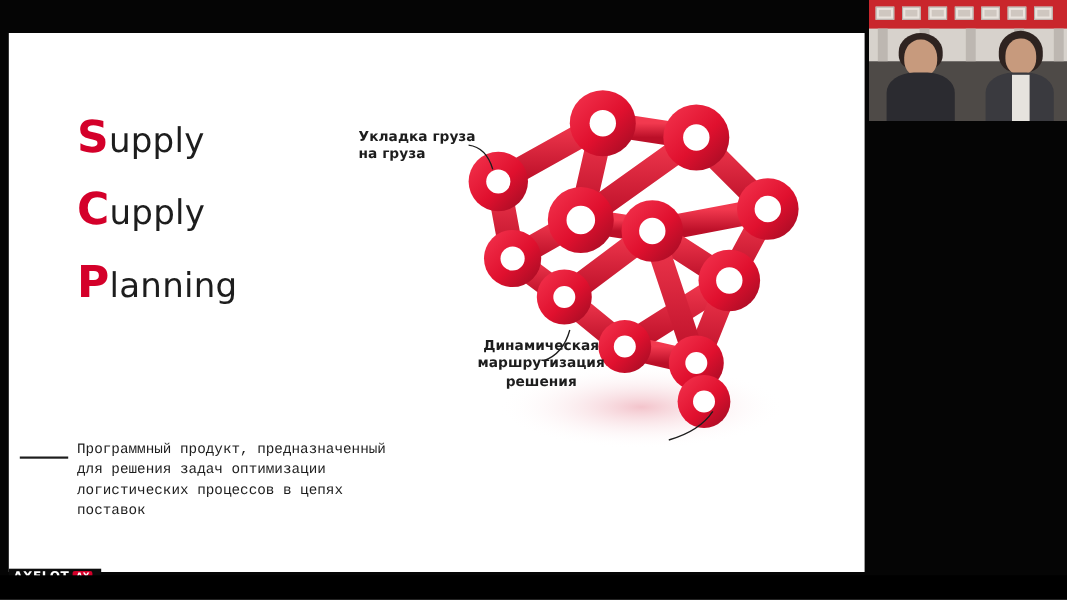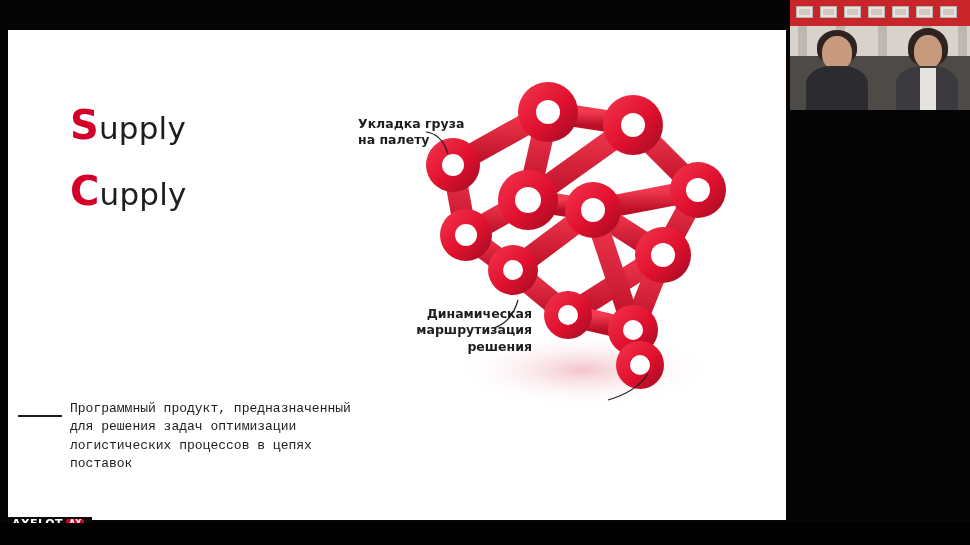--- a/index.html
+++ b/index.html
@@ -86,25 +86,25 @@
   
   .callout {
     position: absolute;
     font-family: "DejaVu Sans", sans-serif;
     font-weight: bold;
     color: #1d1d1d;
     line-height: 1.3;
   }
   #callout-1 {
     left: 318px;  top: 86px;  width: 118px;
-    font-size: 12.5px; text-align: left; margin-left: 32px;
+    font-size: 12.5px; text-align: left;
   }
   #callout-2 {
-    left: 404px; top: 276px; width: 120px;
-    font-size: 12.5px; text-align: right;
+    left: 424px; top: 276px; width: 120px;
+    font-size: 12.5px; text-align: center;
   }
   #callout-3 {
     left: 600px; top: 388px; width: 120px;
     font-size: 12.5px; text-align: center;
   }
 
   
   #logo {
     position: absolute;
     left: 8px;
@@ -230,20 +230,23 @@
 <div id="stage">
 
   <div id="slide">
 
     <div id="scap">
       <div class="scap-line">
         <span class="cap">S</span><span>upply</span>
       </div>
       <div class="scap-line">
         <span class="cap">C</span><span>upply</span>
+      </div>
+      <div class="scap-line">
+        <span class="cap">P</span><span>lanning</span>
       </div>
     </div>
 
     <div id="desc-rule"></div>
     <div id="desc">Программный продукт, предназначенный для решения задач оптимизации логистических процессов в цепях поставок</div>
 
     <div id="graphic">
       <svg width="360" height="350" viewBox="0 0 360 350">
         <defs>
           <linearGradient id="gRed" x1="0" y1="0" x2="1" y2="1">
@@ -339,21 +342,21 @@
         <g stroke="#1d1d1d" stroke-width="1.2" fill="none">
           <path d="M 18 62 q 16 2 22 22"></path>
           <path d="M 86 258 q 18 -6 24 -28"></path>
           <path d="M 200 330 q 28 -8 40 -26"></path>
         </g>
       </svg>
     </div>
 
     <div class="callout" id="callout-1">
       <div>Укладка груза</div>
-      <div>на палету</div>
+      <div>на груза</div>
     </div>
     <div class="callout" id="callout-2">
       <div>Динамическая</div>
       <div>маршрутизация</div>
       <div>решения</div>
     </div>
   </div>
 
   <div id="logo">
     <div id="logo-main">

